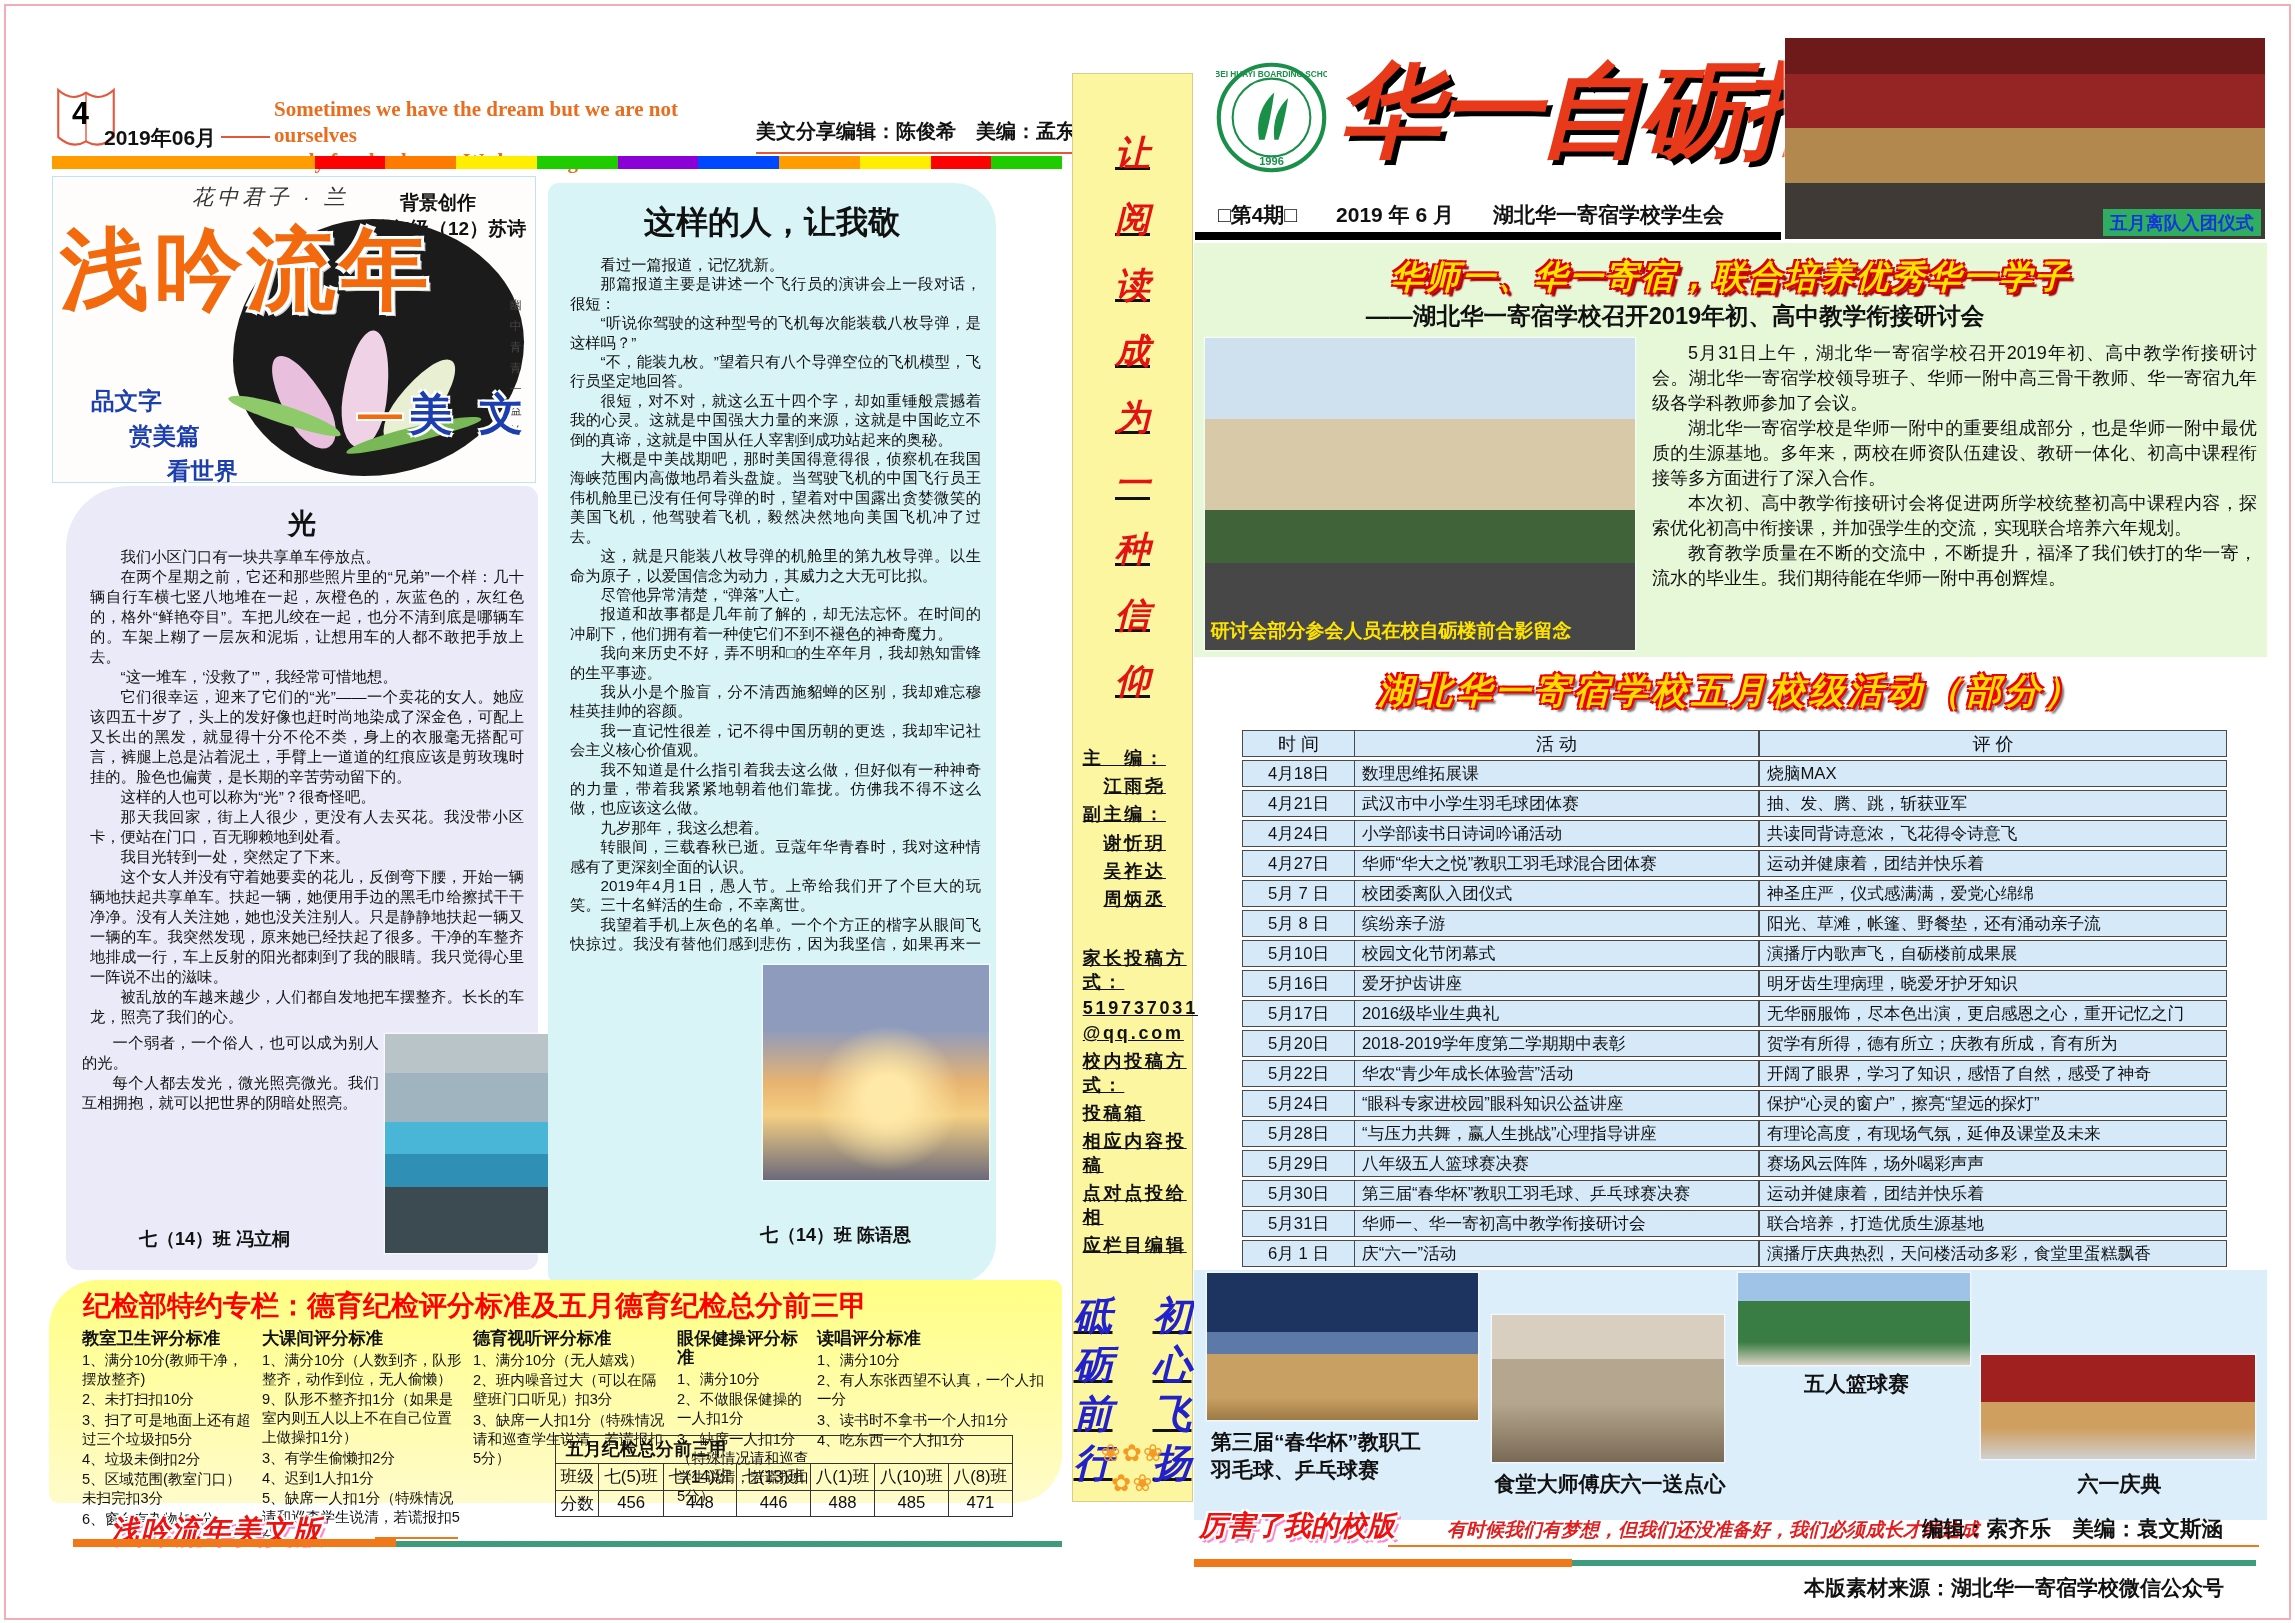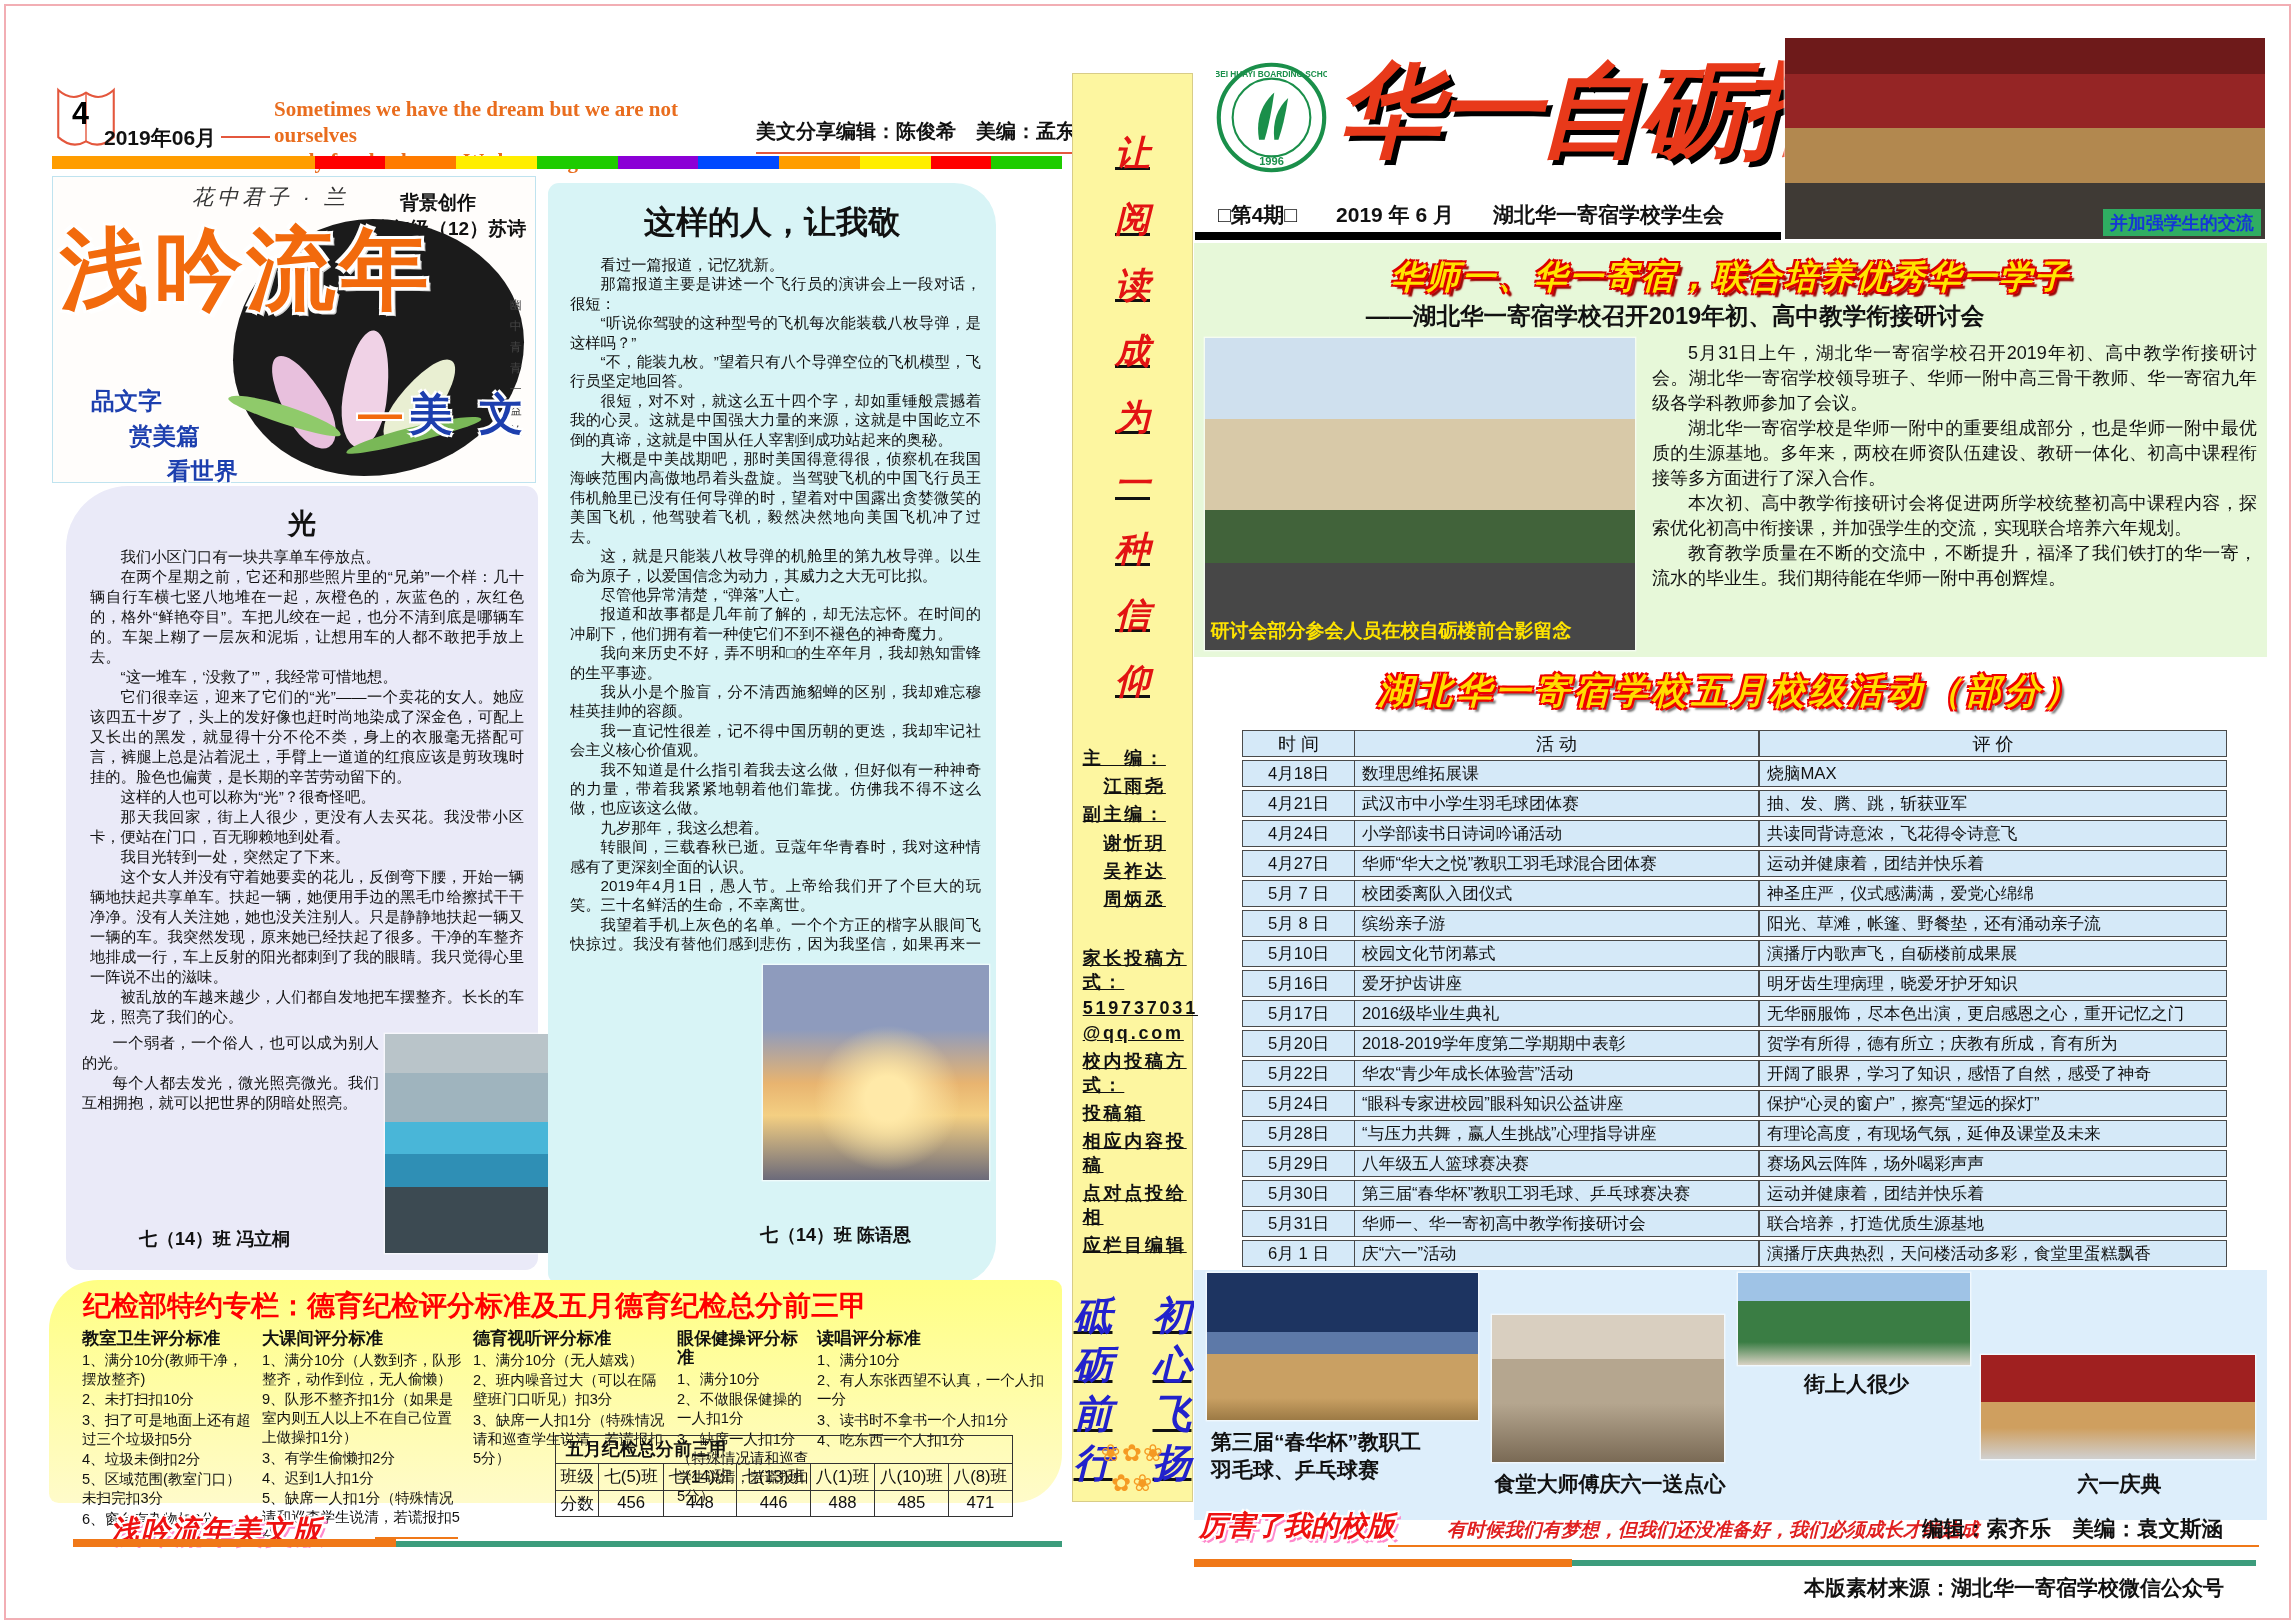--- a/index.html
+++ b/index.html
@@ -362,21 +362,21 @@
     <text x="80" y="148" text-anchor="middle" font-size="16" fill="#1a8f4a" font-weight="bold">1996</text>
   </svg>
   <div id="masthead" class="abs">华一自砺报</div>
   <div id="r-issueline" class="abs">
     <span>□第4期□</span>
     <span>2019 年 6 月</span>
     <span>湖北华一寄宿学校学生会</span>
   </div>
   <div id="r-blackbar" class="abs"></div>
   <div id="photo-league" class="abs photo">
-    <div class="cap">并加强学生的交流</div>
+    <div class="cap">五月离队入团仪式</div>
   </div>
 
   <div id="lead-box" class="abs"></div>
   <div id="lead-headline" class="abs">华师一、华一寄宿，联合培养优秀华一学子</div>
   <div id="lead-subtitle" class="abs">——湖北华一寄宿学校召开2019年初、高中教学衔接研讨会</div>
   <div id="photo-research" class="abs photo">
     <div class="cap">研讨会部分参会人员在校自砺楼前合影留念</div>
   </div>
   <div id="lead-body" class="abs essay">
 
@@ -506,21 +506,21 @@
   <div id="strip-photos" class="abs"></div>
   <div id="photo-gym" class="abs photo"></div>
   <div id="photo-canteen" class="abs photo"></div>
   <div id="photo-basket" class="abs photo"></div>
   <div id="photo-stage" class="abs photo"></div>
   <div id="cap1" class="abs strip-cap">
     <div>第三届“春华杯”教职工</div>
     <div>羽毛球、乒乓球赛</div>
   </div>
   <div id="cap2" class="abs strip-cap">食堂大师傅庆六一送点心</div>
-  <div id="cap3" class="abs strip-cap">街上人很少</div>
+  <div id="cap3" class="abs strip-cap">五人篮球赛</div>
   <div id="cap4" class="abs strip-cap">六一庆典</div>
 
   <div id="r-brand" class="abs">厉害了我的校版</div>
   <div id="r-quote" class="abs">有时候我们有梦想，但我们还没准备好，我们必须成长才能达成</div>
   <div id="r-editors" class="abs">编辑：索齐乐　美编：袁文斯涵</div>
   <div id="r-underline" class="abs"></div>
   <div id="r-bar-orange" class="abs"></div>
   <div id="r-bar-green" class="abs"></div>
   <div id="r-source" class="abs">本版素材来源：湖北华一寄宿学校微信公众号</div>
 </div>

